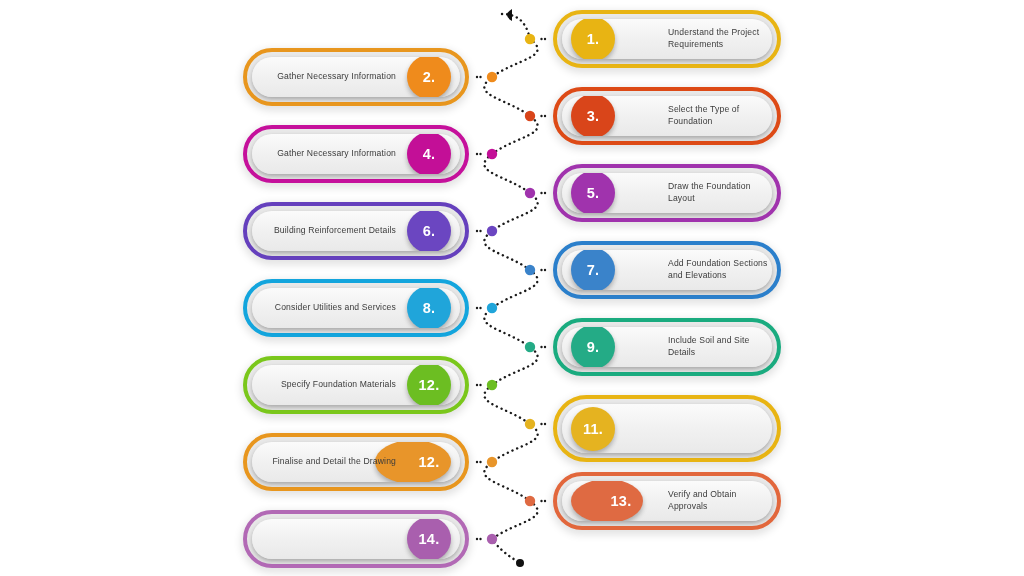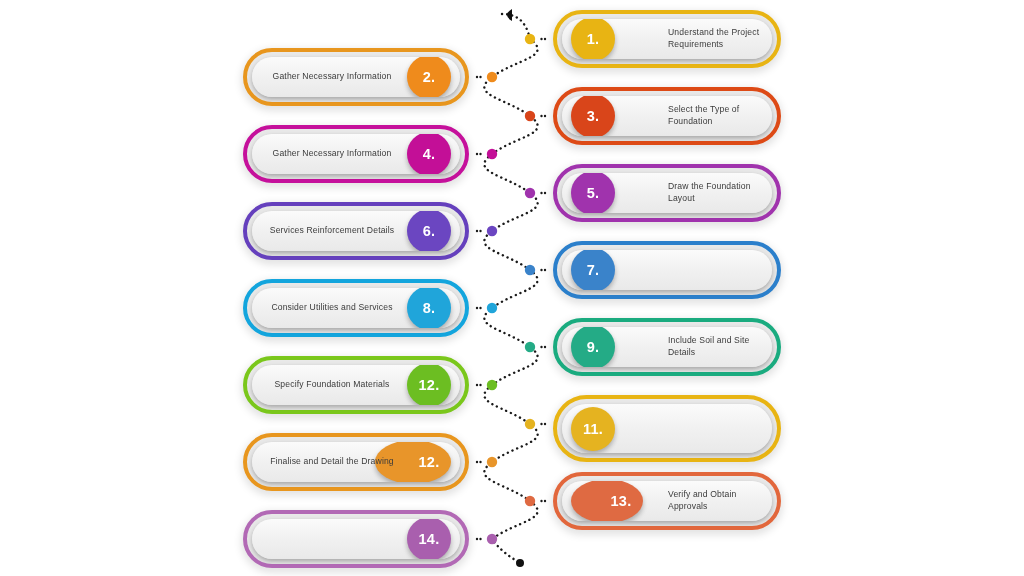--- a/index.html
+++ b/index.html
@@ -56,21 +56,21 @@
     line-height:1.35;
     letter-spacing:.15px;
   }
 
   
   .col-right .num{left:9px;}
   .col-right .label{left:64px;right:4px;text-align:left;margin-left:42px;}
 
   
   .col-left .num{right:9px;}
-  .col-left .label{right:64px;left:16px;text-align:center;}
+  .col-left .label{right:64px;left:16px;text-align:right;}
 </style>
 </head>
 <body>
 
 <div id="stage">
   <svg id="connector" viewBox="0 0 1024 576" xmlns="http://www.w3.org/2000/svg">
       <path d="M 502 14 C 518 14, 526 22, 530 39 C 554 57, 516 59, 492 77 C 468 95, 506 98, 530 116 C 554 134, 516 136, 492 154 C 468 172, 506 175, 530 193 C 554 211, 516 213, 492 231 C 468 249, 506 252, 530 270 C 554 288, 516 290, 492 308 C 468 326, 506 329, 530 347 C 554 365, 516 367, 492 385 C 468 403, 506 406, 530 424 C 554 442, 516 444, 492 462 C 468 480, 506 483, 530 501 C 554 519, 516 521, 492 539 C 502 553, 514 559, 520 563" fill="none" stroke="#1a1a1a" stroke-width="2.4" stroke-linecap="round" stroke-dasharray="0.1 5"></path>
       <circle cx="530" cy="39" r="5.2" fill="#e8b413"></circle>
       <circle cx="541.5" cy="39" r="1.2" fill="#1a1a1a"></circle>
       <circle cx="545" cy="39" r="1.2" fill="#1a1a1a"></circle>
@@ -157,26 +157,27 @@
       </div>
       <div class="card col-right" style="left: 553px; width: 228px; top: 164px; height: 58px; border-width: 4px; border-color: rgb(160, 51, 173);">
         <div class="card-inner">
           <div class="num" style="background: rgb(160, 51, 173);">5.</div>
           <div class="label">Draw the Foundation Layout</div>
         </div>
       </div>
       <div class="card col-left" style="left: 243px; width: 226px; top: 202px; height: 58px; border-width: 4px; border-color: rgb(101, 64, 189);">
         <div class="card-inner">
           <div class="num" style="background: rgb(107, 70, 193);">6.</div>
-          <div class="label">Services Reinforcement Details</div>
+          <div class="label">Building Reinforcement Details</div>
         </div>
       </div>
       <div class="card col-right" style="left: 553px; width: 228px; top: 241px; height: 58px; border-width: 4px; border-color: rgb(43, 127, 203);">
         <div class="card-inner">
           <div class="num" style="background: rgb(58, 131, 202);">7.</div>
+          <div class="label">Add Foundation Sections and Elevations</div>
         </div>
       </div>
       <div class="card col-left" style="left: 243px; width: 226px; top: 279px; height: 58px; border-width: 4px; border-color: rgb(19, 165, 221);">
         <div class="card-inner">
           <div class="num" style="background: rgb(32, 165, 218);">8.</div>
           <div class="label">Consider Utilities and Services</div>
         </div>
       </div>
       <div class="card col-right" style="left: 553px; width: 228px; top: 318px; height: 58px; border-width: 4px; border-color: rgb(26, 171, 127);">
         <div class="card-inner">

